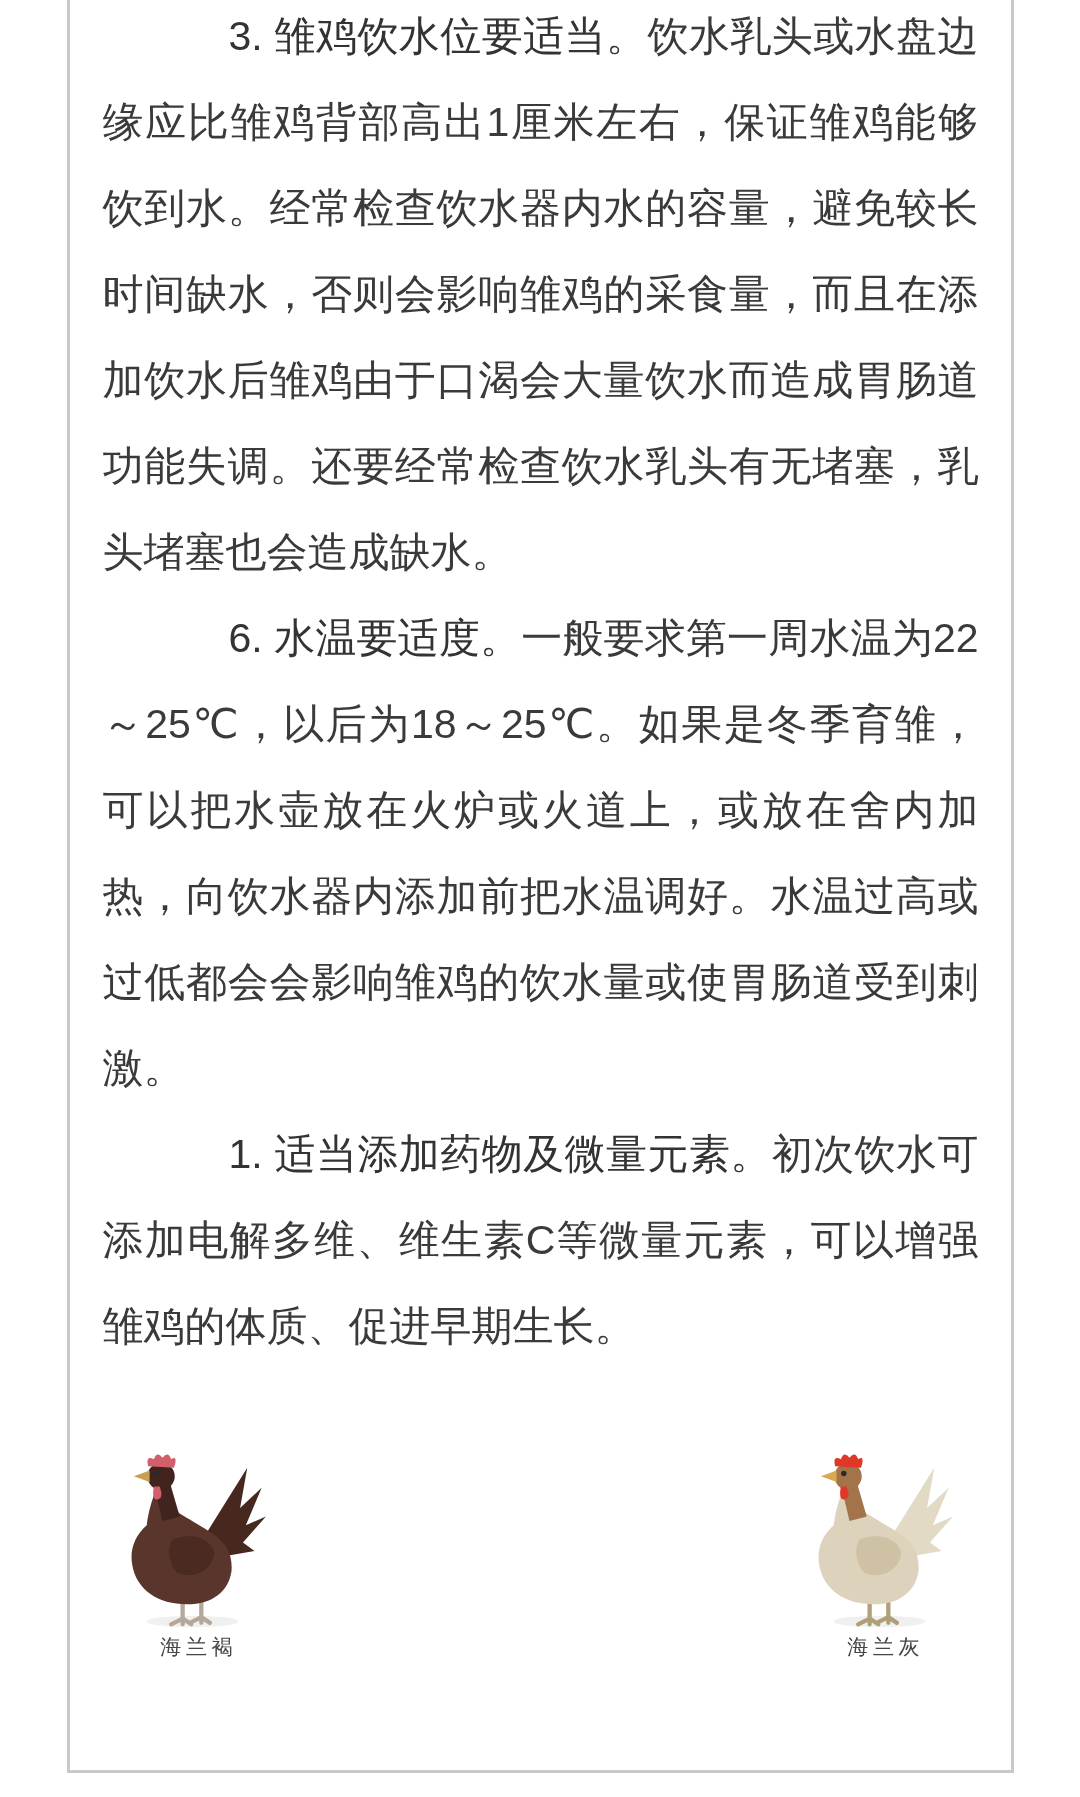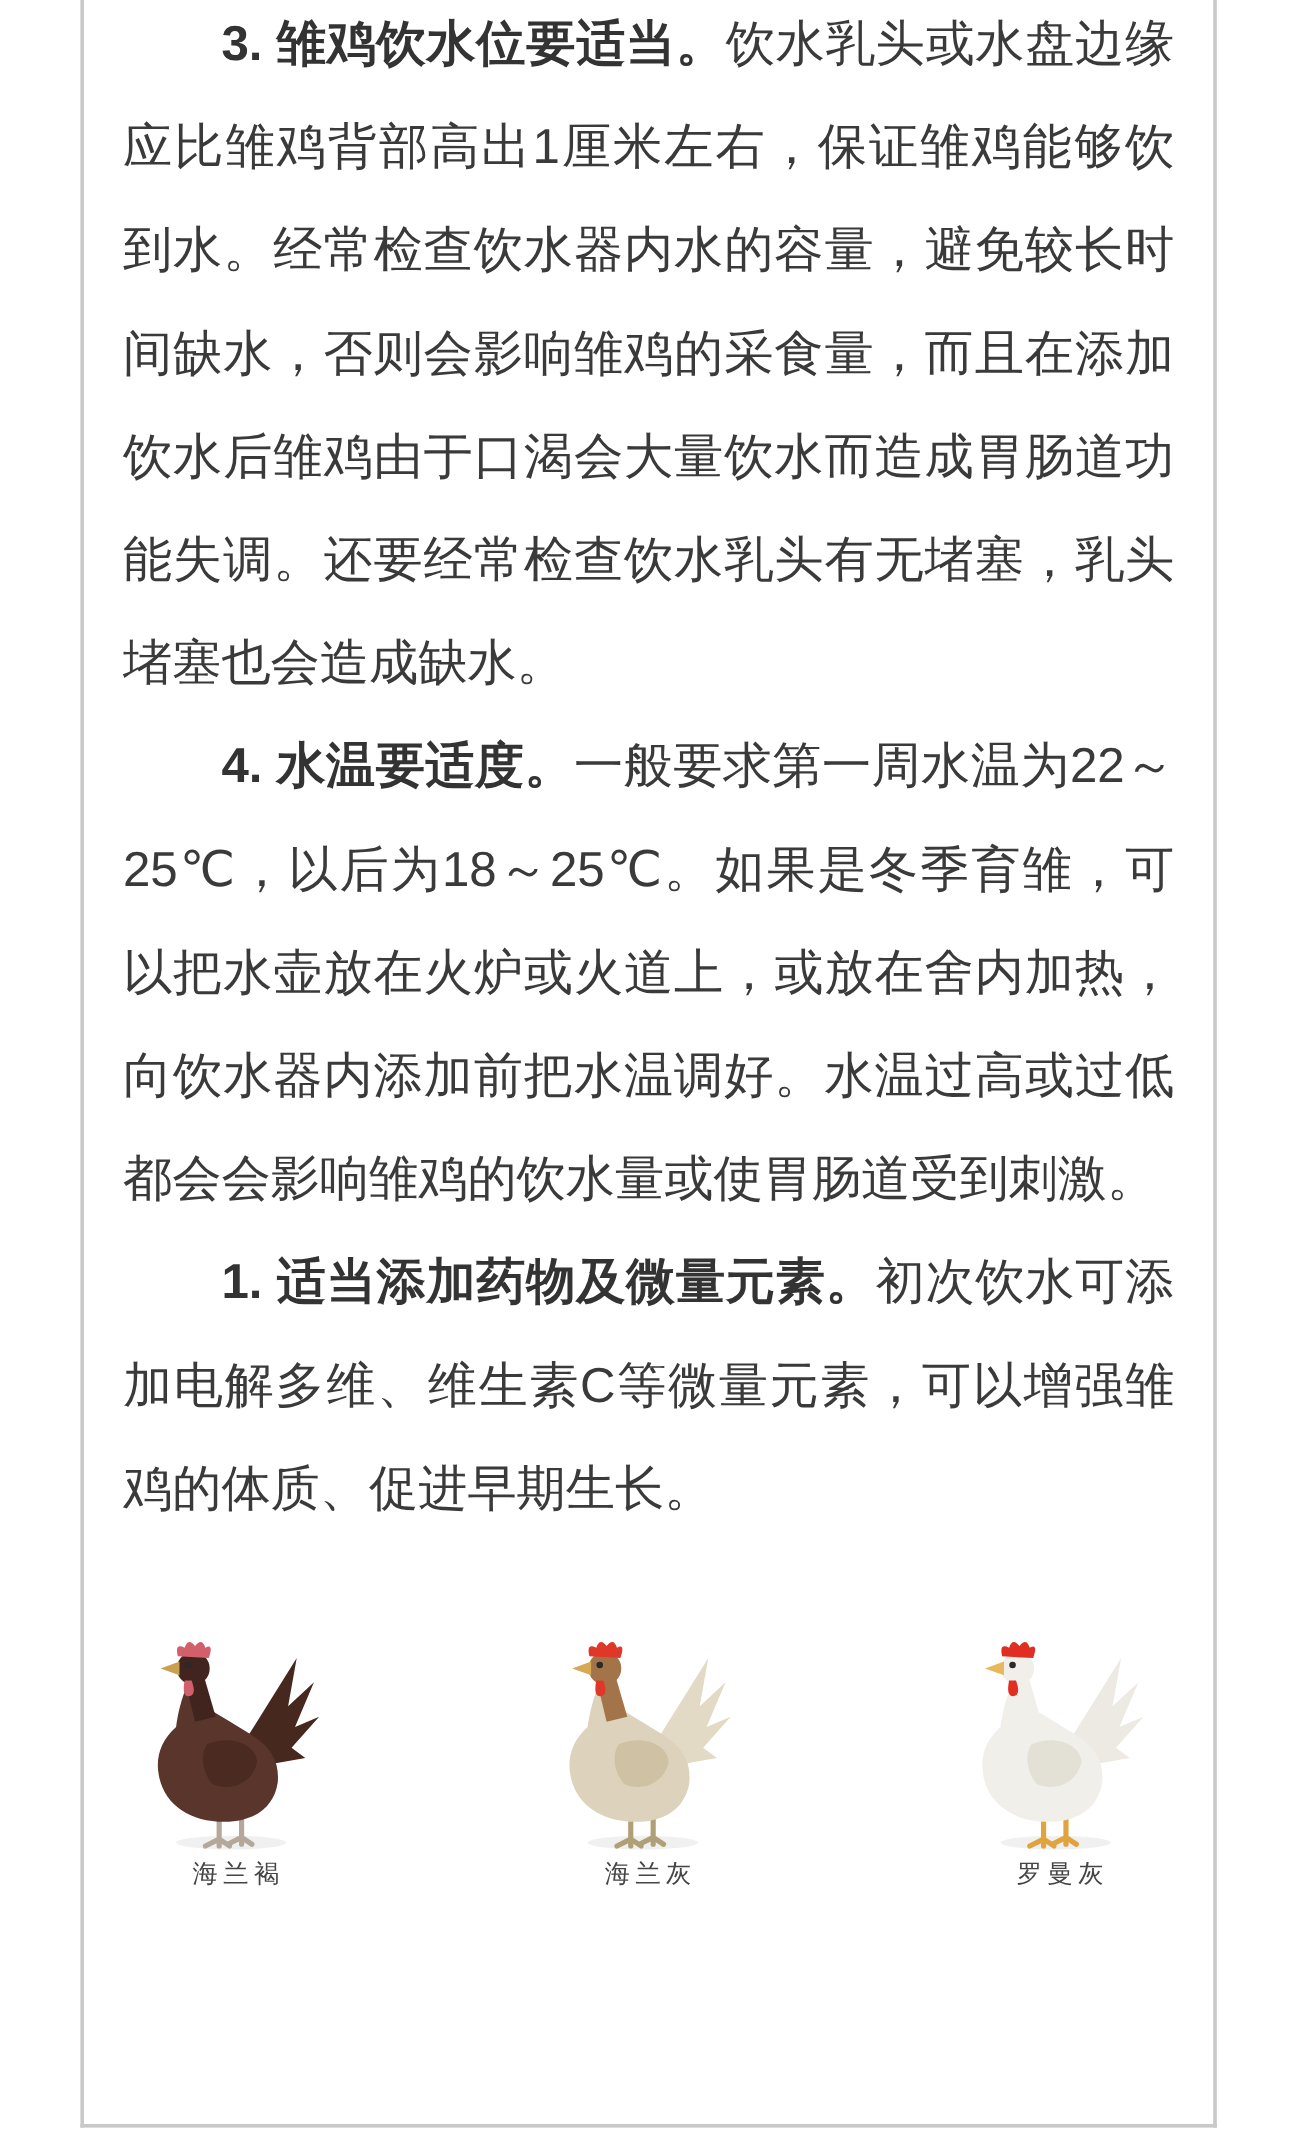--- a/index.html
+++ b/index.html
@@ -34,22 +34,23 @@
     line-height: 86px;
     text-align: justify;
     text-justify: inter-ideograph;
   }
   .article p {
     margin: 0;
     padding: 0;
     text-indent: 2em;
   }
   .article b {
-    font-weight: 700;
+    font-weight: 400;
     color: #333333;
+    margin-left: 44px;
   }
   .breeds-row {
     margin-top: 84px;
     padding: 0 48px;
     display: flex;
     justify-content: space-between;
     align-items: flex-end;
   }
   figure.breed {
     margin: 0;
@@ -83,21 +84,21 @@
   .chicken .eye    { fill: #2a2a2a; }
 </style>
 </head>
 <body>
 
 <div class="viewport">
   <div class="page">
 
     <div class="article">
       <p><b>3. 雏鸡饮水位要适当。</b><span>饮水乳头或水盘边缘应比雏鸡背部高出1厘米左右，保证雏鸡能够饮到水。经常检查饮水器内水的容量，避免较长时间缺水，否则会影响雏鸡的采食量，而且在添加饮水后雏鸡由于口渴会大量饮水而造成胃肠道功能失调。还要经常检查饮水乳头有无堵塞，乳头堵塞也会造成缺水。</span></p>
-      <p><b>4. 水温要适度。</b><span>一般要求第一周水温为22～25℃，以后为18～25℃。如果是冬季育雏，可以把水壶放在火炉或火道上，或放在舍内加热，向饮水器内添加前把水温调好。水温过高或过低都会会影响雏鸡的饮水量或使胃肠道受到刺激。</span></p>
+      <p><b>6. 水温要适度。</b><span>一般要求第一周水温为22～25℃，以后为18～25℃。如果是冬季育雏，可以把水壶放在火炉或火道上，或放在舍内加热，向饮水器内添加前把水温调好。水温过高或过低都会会影响雏鸡的饮水量或使胃肠道受到刺激。</span></p>
       <p><b>1. 适当添加药物及微量元素。</b><span>初次饮水可添加电解多维、维生素C等微量元素，可以增强雏鸡的体质、促进早期生长。</span></p>
     </div>
 
     <div class="breeds-row">
   <figure class="breed" style="--body: #5a352b; --wing: #4a2a21; --head: #40241d; --tail: #46281f; --comb: #d2606c; --beak: #c9a050; --leg: #b5a89a;">
     <svg class="chicken" viewBox="0 0 110 122" aria-hidden="true">
       <ellipse class="shadow" cx="52" cy="117" rx="32" ry="4"></ellipse>
       <path class="tail" d="M60 58 L90 10 L85 38 L100 24 L89 50 L103 44 L87 62 L95 68 L72 72 Z"></path>
       <path class="legs" d="M45 102 L45 115 M45 115 L37 119 M45 115 L45 119 M45 115 L51 119 M58 101 L58 114 M58 114 L50 118 M58 114 L58 118 M58 114 L64 118"></path>
       <path class="bodyp" d="M27 24 C23 34 21 42 20 50 C11 58 8 68 10 78 C13 95 28 105 48 105 C66 105 77 96 79 82 C80 70 75 62 66 56 C57 50 46 44 40 40 L34 26 Z"></path>
@@ -122,34 +123,18 @@
       <polygon class="neckhead" points="25,22 36,20 43,44 31,47"></polygon>
       <circle class="neckhead" cx="30" cy="16" r="9.5"></circle>
       <path class="combp" d="M21 9 Q19 1 25 4 Q27 -2 31 3 Q35 -2 37 4 Q42 1 39 10 Z"></path>
       <polygon class="beak" points="22,12 11,16 22,20"></polygon>
       <path class="wattle" d="M25 23 Q23 33 28 32 Q32 31 29 23 Z"></path>
       <circle class="eye" cx="27" cy="14" r="1.9"></circle>
     </svg>
     <figcaption class="breed-label">海兰灰</figcaption>
   </figure>
 
-  <figure class="breed" style="--body: #f1efe9; --wing: #e3e0d6; --head: #f1efe9; --tail: #eceae2; --comb: #e02f22; --beak: #e8b85c; --leg: #e0a33e;">
-    <svg class="chicken" viewBox="0 0 110 122" aria-hidden="true">
-      <ellipse class="shadow" cx="52" cy="117" rx="32" ry="4"></ellipse>
-      <path class="tail" d="M60 58 L90 10 L85 38 L100 24 L89 50 L103 44 L87 62 L95 68 L72 72 Z"></path>
-      <path class="legs" d="M45 102 L45 115 M45 115 L37 119 M45 115 L45 119 M45 115 L51 119 M58 101 L58 114 M58 114 L50 118 M58 114 L58 118 M58 114 L64 118"></path>
-      <path class="bodyp" d="M27 24 C23 34 21 42 20 50 C11 58 8 68 10 78 C13 95 28 105 48 105 C66 105 77 96 79 82 C80 70 75 62 66 56 C57 50 46 44 40 40 L34 26 Z"></path>
-      <path class="wing" d="M38 60 C52 54 66 60 67 70 C65 82 52 88 41 83 C35 76 34 66 38 60 Z"></path>
-      <polygon class="neckhead" points="25,22 36,20 43,44 31,47"></polygon>
-      <circle class="neckhead" cx="30" cy="16" r="9.5"></circle>
-      <path class="combp" d="M21 9 Q19 1 25 4 Q27 -2 31 3 Q35 -2 37 4 Q42 1 39 10 Z"></path>
-      <polygon class="beak" points="22,12 11,16 22,20"></polygon>
-      <path class="wattle" d="M25 23 Q23 33 28 32 Q32 31 29 23 Z"></path>
-      <circle class="eye" cx="27" cy="14" r="1.9"></circle>
-    </svg>
-    <figcaption class="breed-label">罗曼灰</figcaption>
-  </figure>
 
 
 </div>
 
   </div>
 </div>
 
 </body></html>

